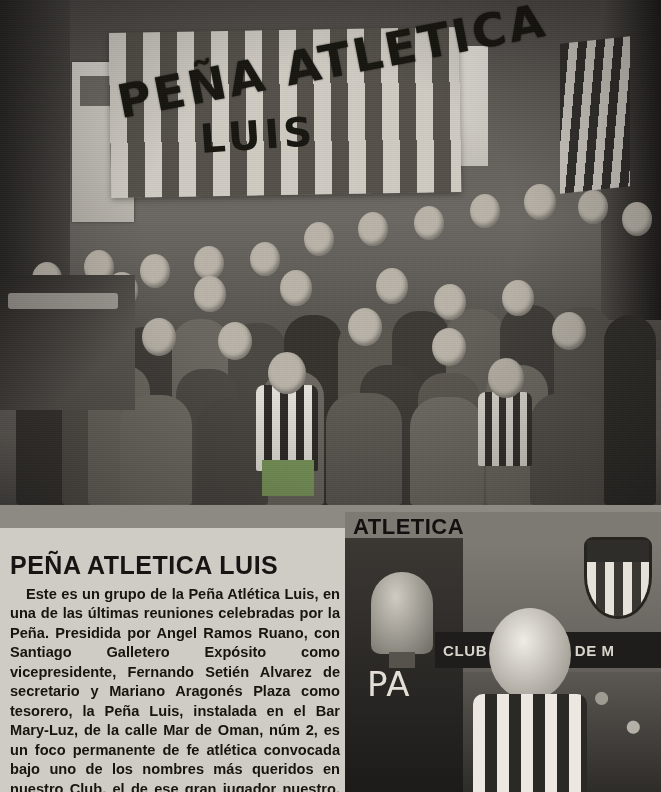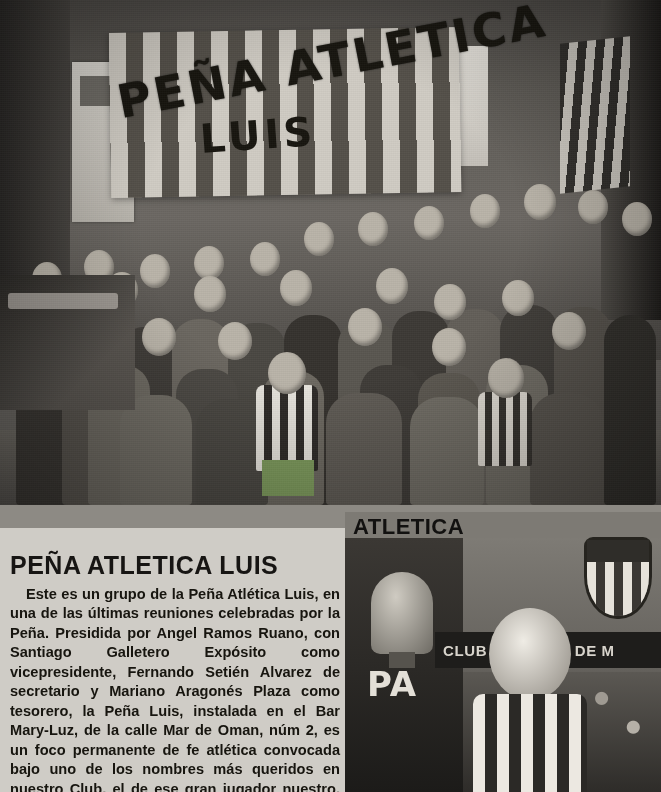--- a/index.html
+++ b/index.html
@@ -229,21 +229,21 @@
     position:absolute; left:26px; top:60px; width:62px; height:82px;
     background: radial-gradient(ellipse at 40% 30%, #cfcbc2, #6d6a63);
     border-radius: 34px 34px 10px 10px;
   }
   .p2-trophy:after{
     content:""; position:absolute; left:18px; top:80px; width:26px; height:16px;
     background:#56534d;
   }
   .p2-pa {
     position:absolute; left:22px; top:152px;
-    font-family:"DejaVu Sans", sans-serif; font-weight:700; font-size:34px;
+    font-family:"DejaVu Sans", sans-serif; font-weight:400; font-size:34px;
     color:#e3dfd7; letter-spacing:1px;
   }
   .p2-shield {
     position:absolute; right:12px; top:28px; width:62px; height:76px;
     background: repeating-linear-gradient(90deg,#e6e2da 0 9px,#3a3733 9px 18px);
     border-radius: 6px 6px 30px 30px / 6px 6px 40px 40px;
     box-shadow: 0 0 0 3px #26241f;
     z-index: 6;
   }
   .p2-shield:after{

